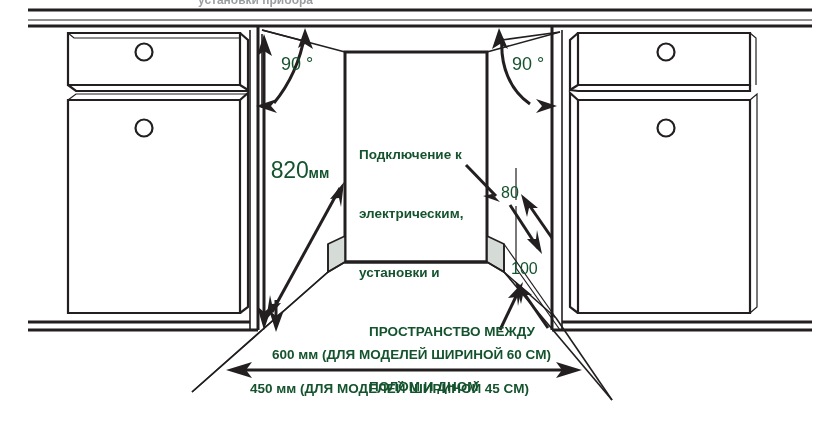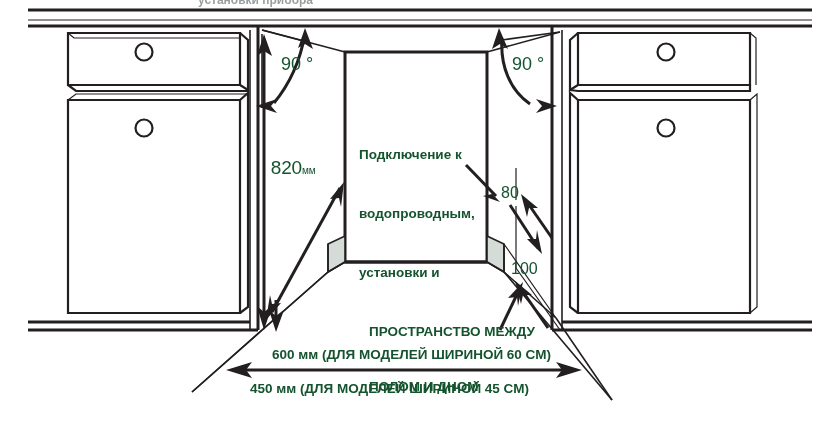--- a/index.html
+++ b/index.html
@@ -40,26 +40,26 @@
     stroke-width: 2.2;
   }
   .txt {
     position: absolute;
     color: #14532d;
     white-space: pre;
     line-height: 1.18;
   }
   .dim-num {
     font-family: "Liberation Sans", sans-serif;
-    font-size: 19px;
+    font-size: 23px;
     letter-spacing: -0.2px;
   }
   .dim-unit {
-    font-size: 10px;
-    font-weight: normal;
+    font-size: 14px;
+    font-weight: bold;
   }
   .angle-lbl {
     font-family: "Liberation Sans", sans-serif;
     font-size: 18px;
   }
   .small-num {
     font-family: Liberation Sans, sans-serif;
     font-size: 16px;
   }
   .block-bold {
@@ -266,21 +266,21 @@
     <span class="dim-num">820</span><span class="dim-unit">мм</span>
   </div>
 
 
   <div class="txt small-num" style="left:501px; top:184px;">80</div>
 
   <div class="txt small-num" style="left:511px; top:260px;">100</div>
 
   <div class="txt block-bold" style="left:359px; top:106px;">
     <div>Подключение к</div>
-    <div>водопроводным,</div>
+    <div>электрическим,</div>
     <div>установки и</div>
   </div>
 
   <div class="txt caps-bold" style="left:369px; top:287px;">
     <div>ПРОСТРАНСТВО МЕЖДУ</div>
     <div>ПОЛОМ И ДНОМ</div>
     
   </div>
 
   <div class="txt width-lbl" style="left:272px; top:347px;">600 мм (ДЛЯ МОДЕЛЕЙ ШИРИНОЙ 60 СМ)</div>

